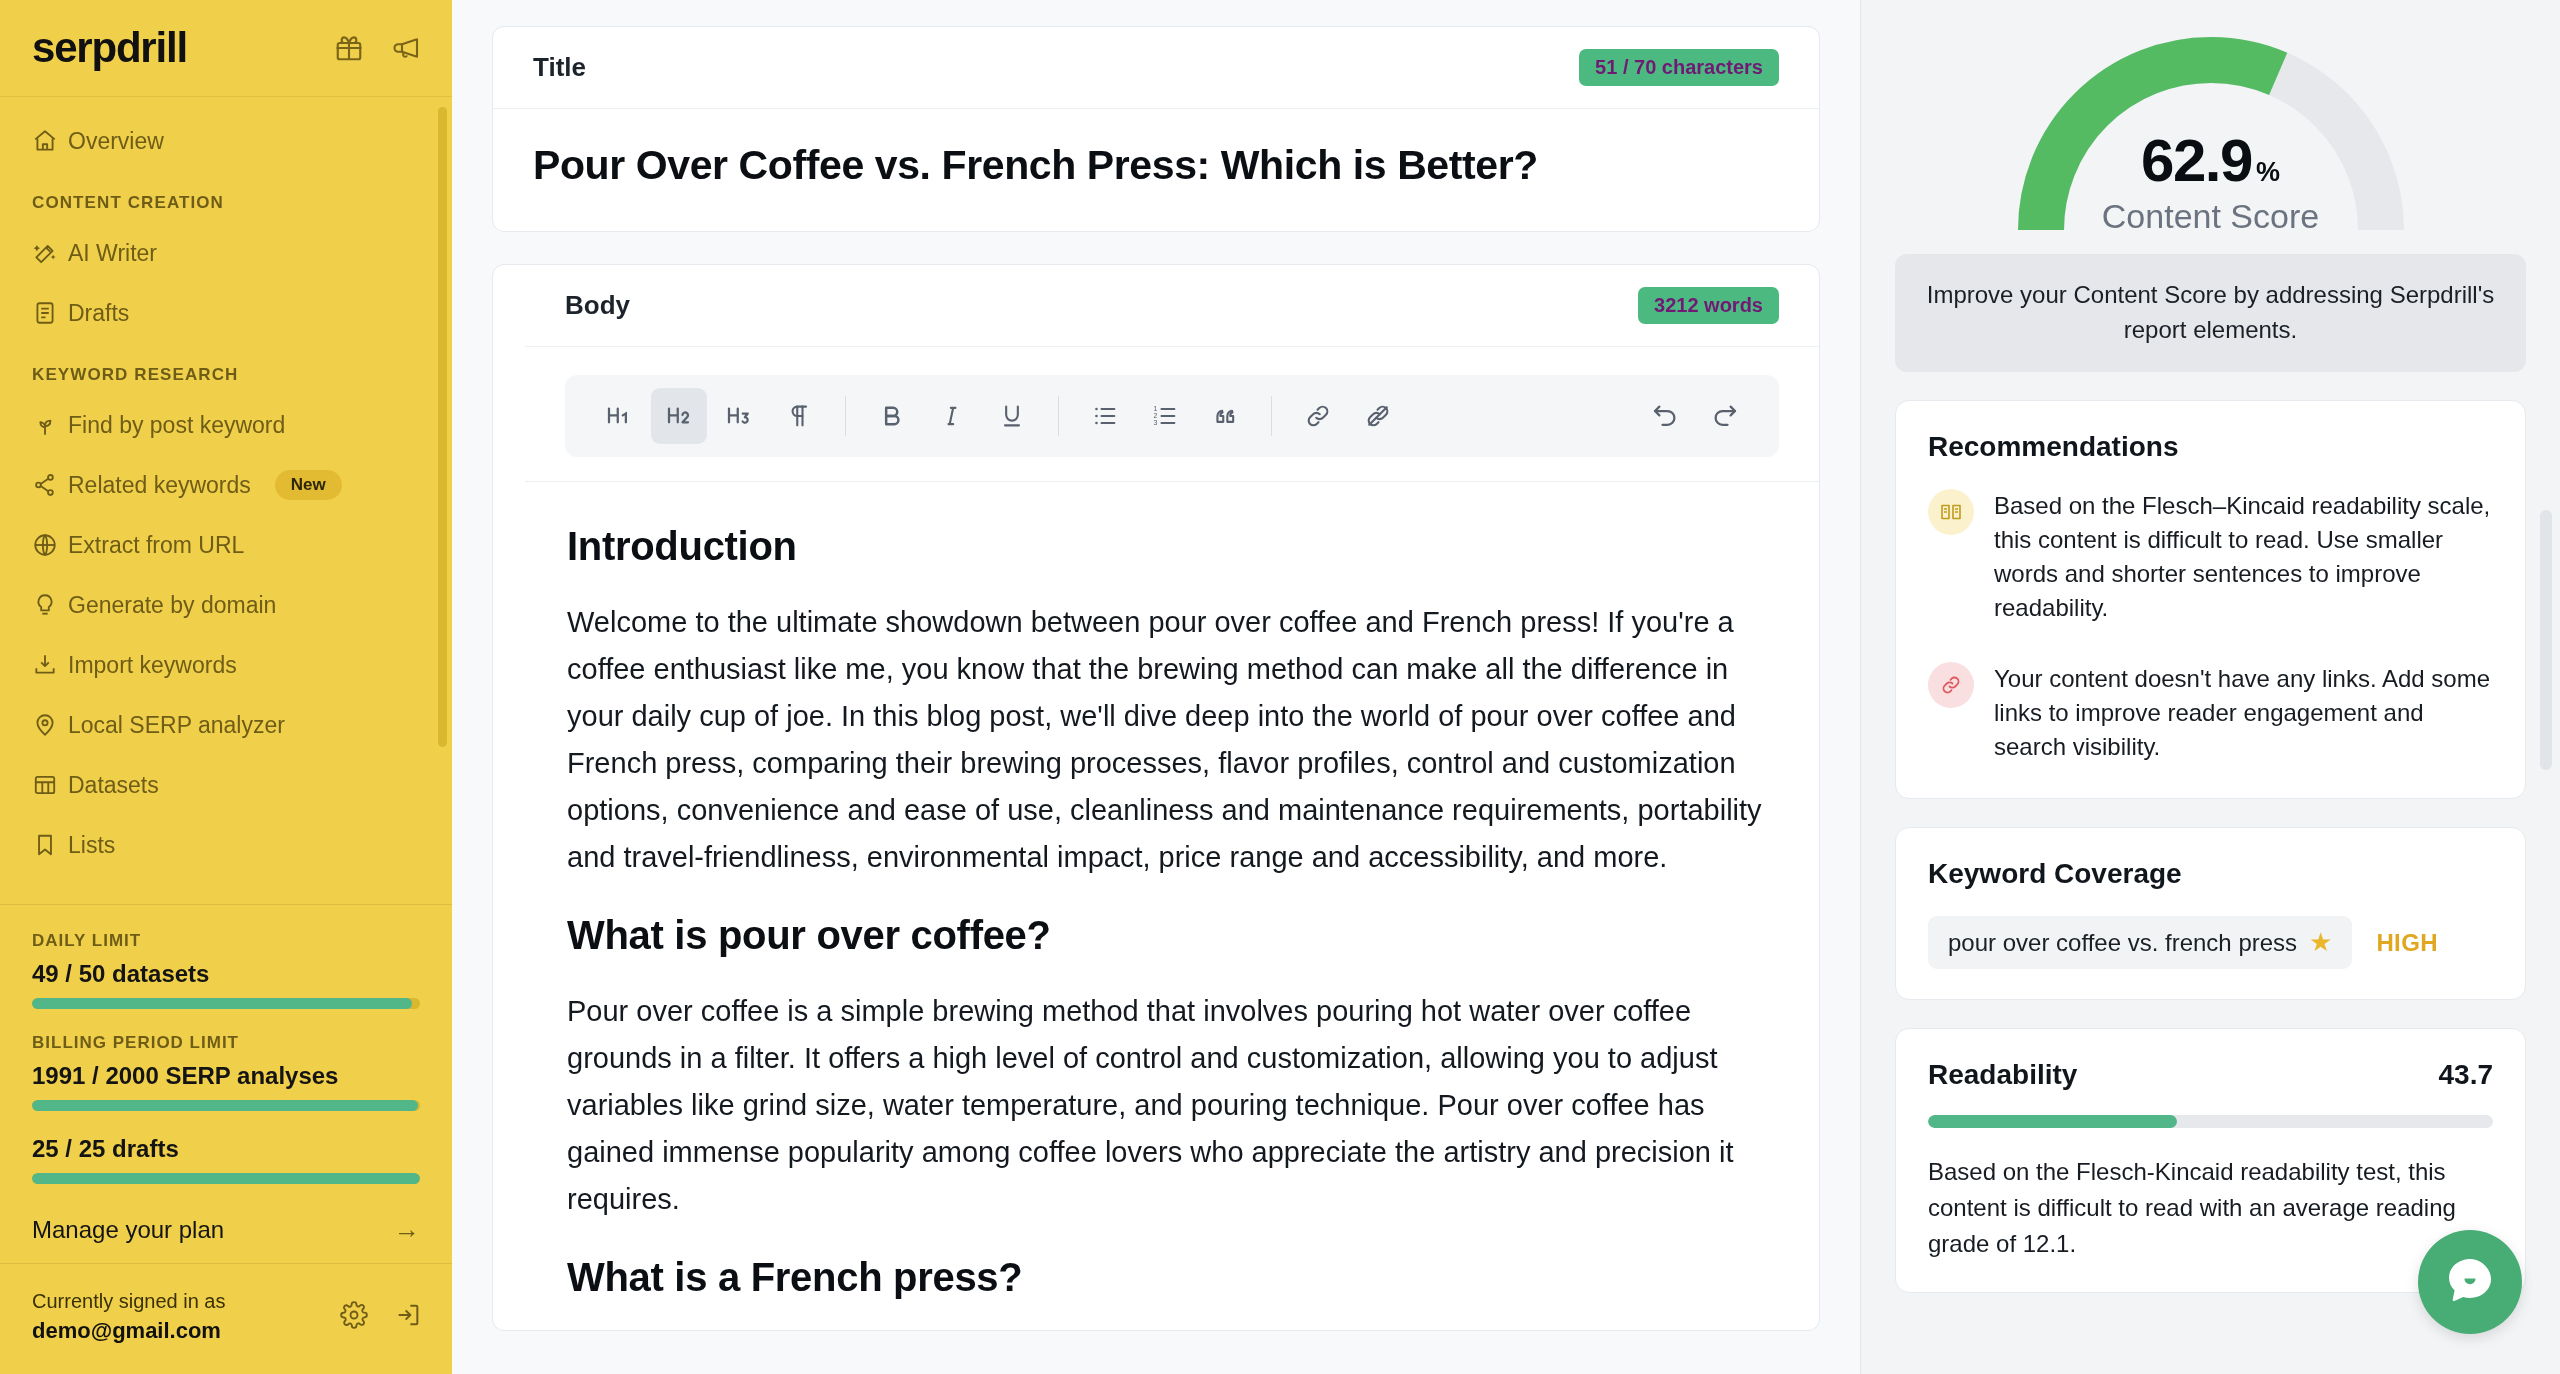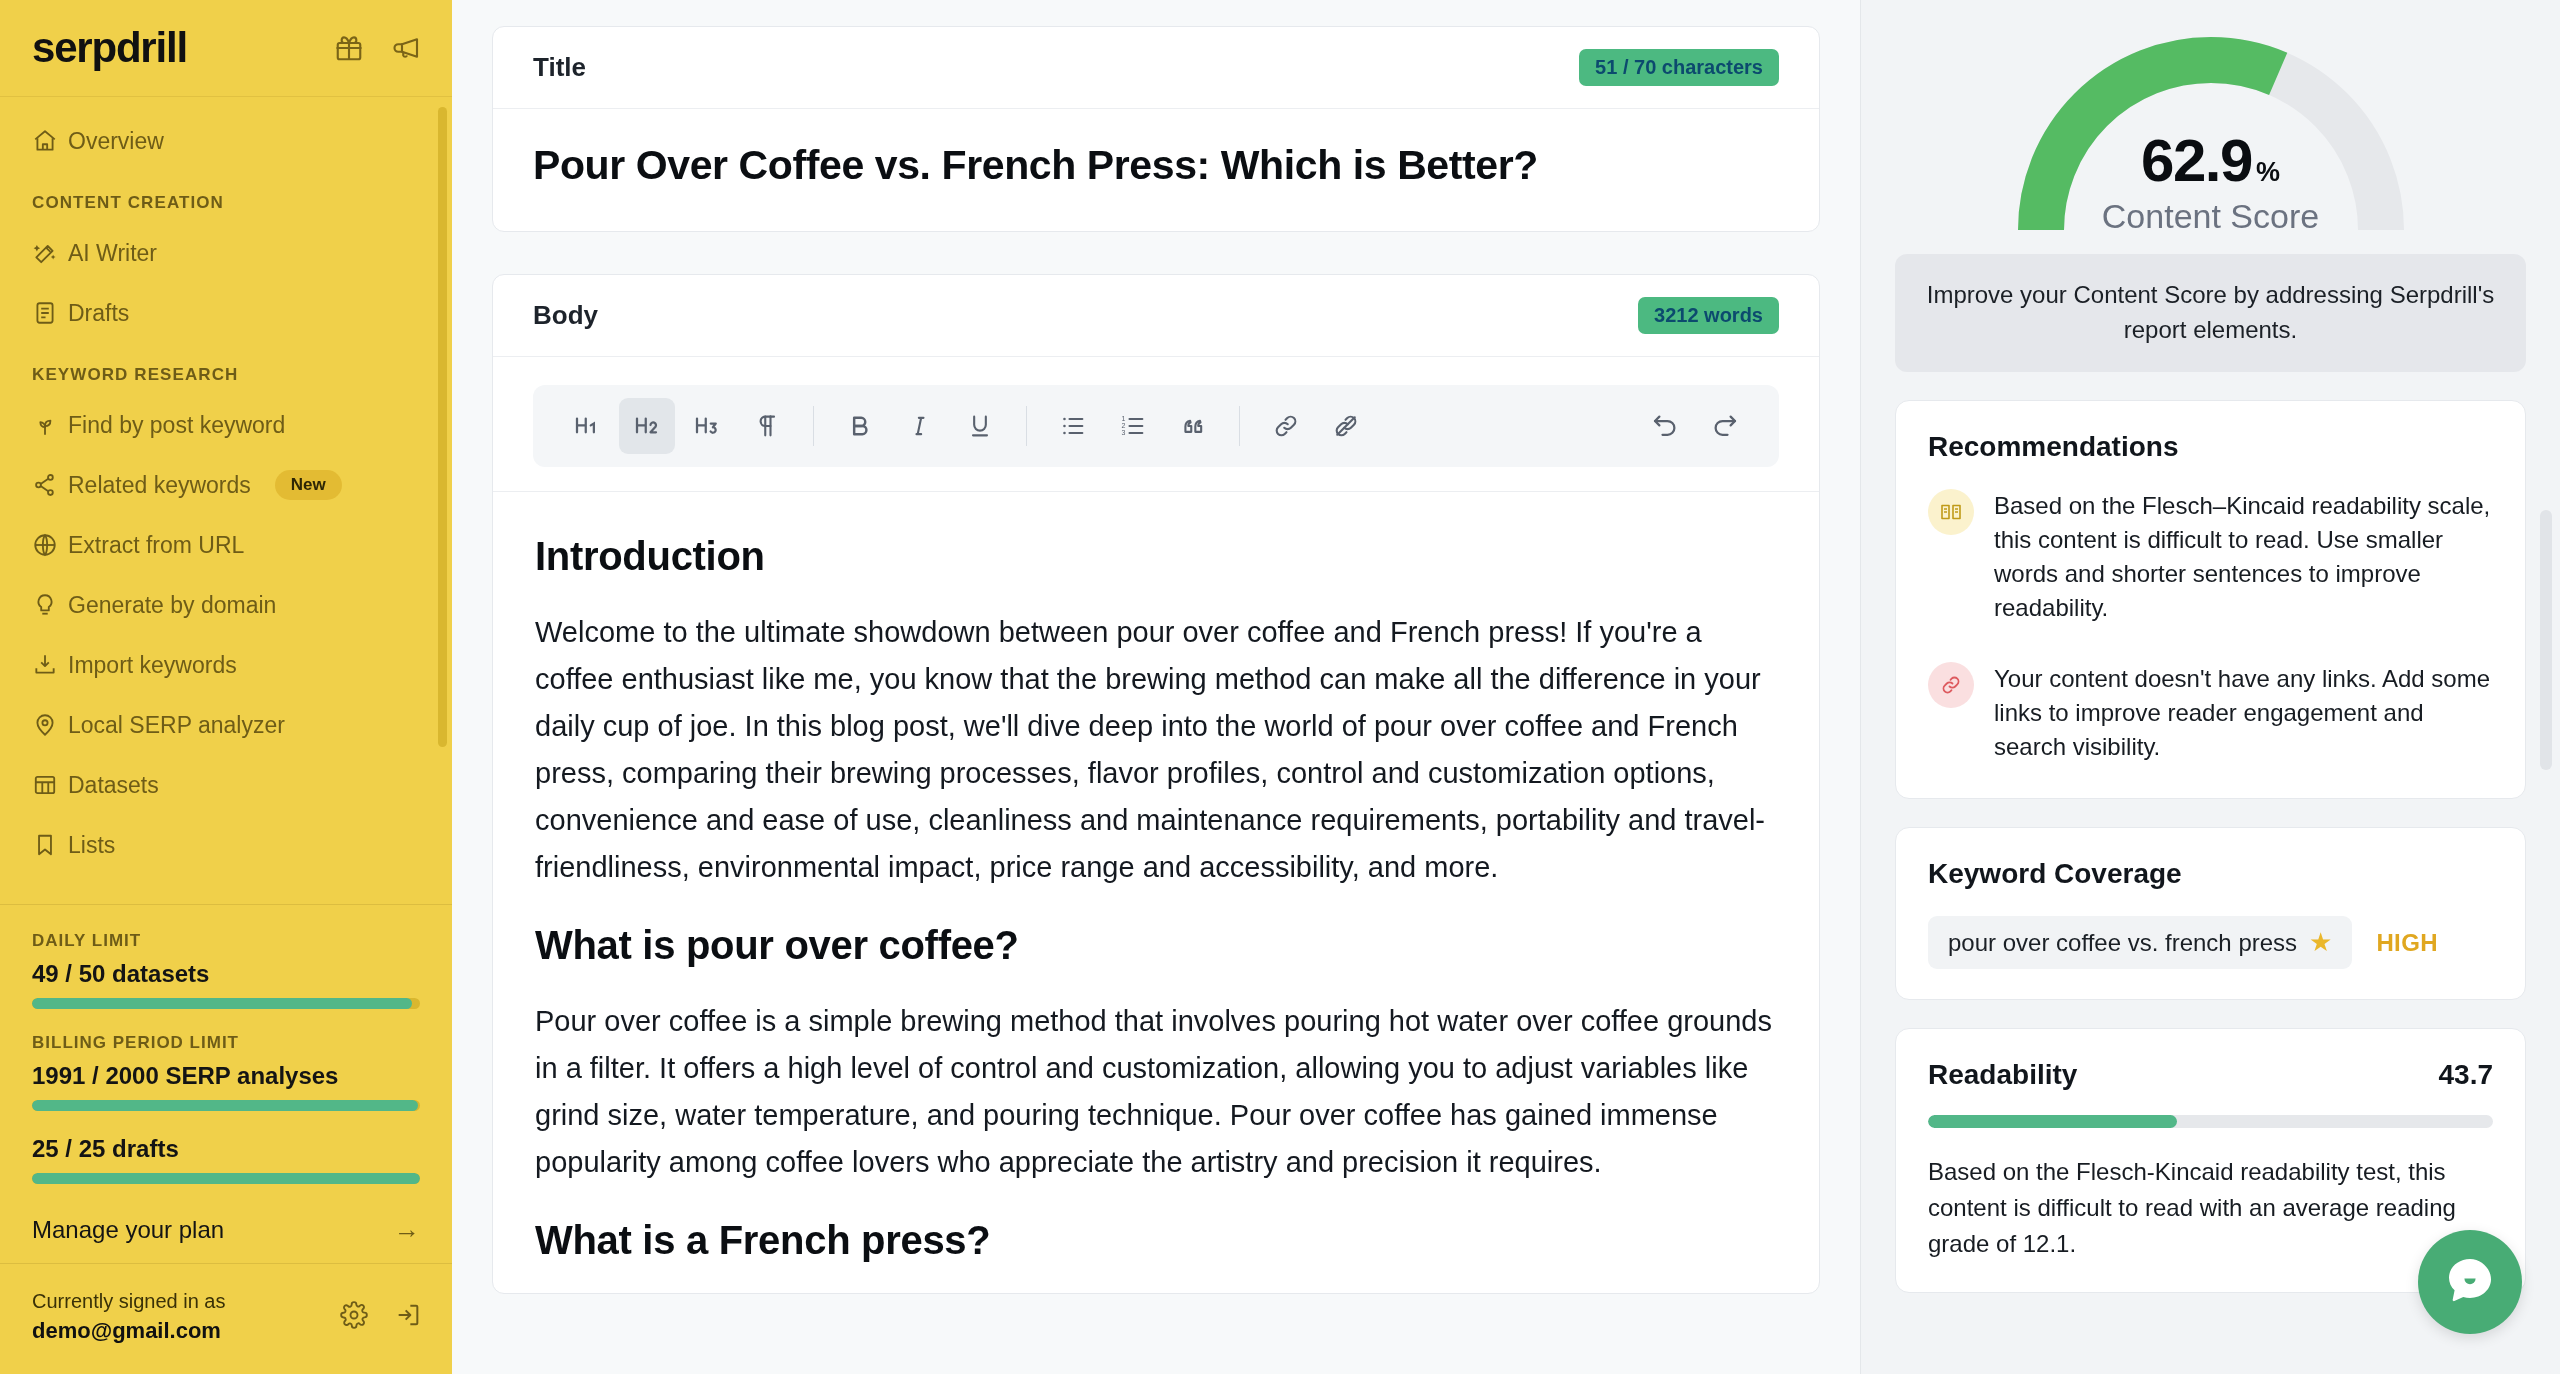--- a/index.html
+++ b/index.html
@@ -85,28 +85,28 @@
   }
   .card {
     background: #fff; border: 1px solid #e6e9ed; border-radius: 12px;
   }
   .card-head {
     height: 82px; display: flex; align-items: center; justify-content: space-between;
     padding: 0 40px; border-bottom: 1px solid #eceef1;
   }
   .card-head-title { font-size: 26px; font-weight: 600; color: #1d232b; }
   .pill-green {
-    background: #4cb981; color: #0c4a6e; font-size: 20px; font-weight: 700;
+    background: #4cb981; color: #701a75; font-size: 20px; font-weight: 700;
     padding: 7px 16px; border-radius: 7px;
   }
   .title-input {
     padding: 32px 40px 42px; font-size: 41px; font-weight: 700; color: #0b0e12;
     letter-spacing: -0.4px; line-height: 1.18;
   }
-  .body-card { margin-top: 42px; }
+  .body-card { margin-top: 32px; padding-left: 32px; }
   .toolbar-wrap { padding: 28px 40px 24px; border-bottom: 1px solid #eceef1; }
   .toolbar {
     background: #f4f6f8; border-radius: 12px; height: 82px;
     display: flex; align-items: center; padding: 0 26px; gap: 4px;
   }
   .tb-btn {
     width: 56px; height: 56px; border-radius: 9px;
     display: flex; align-items: center; justify-content: center;
     color: #59616e; cursor: pointer; font-size: 27px;
   }

